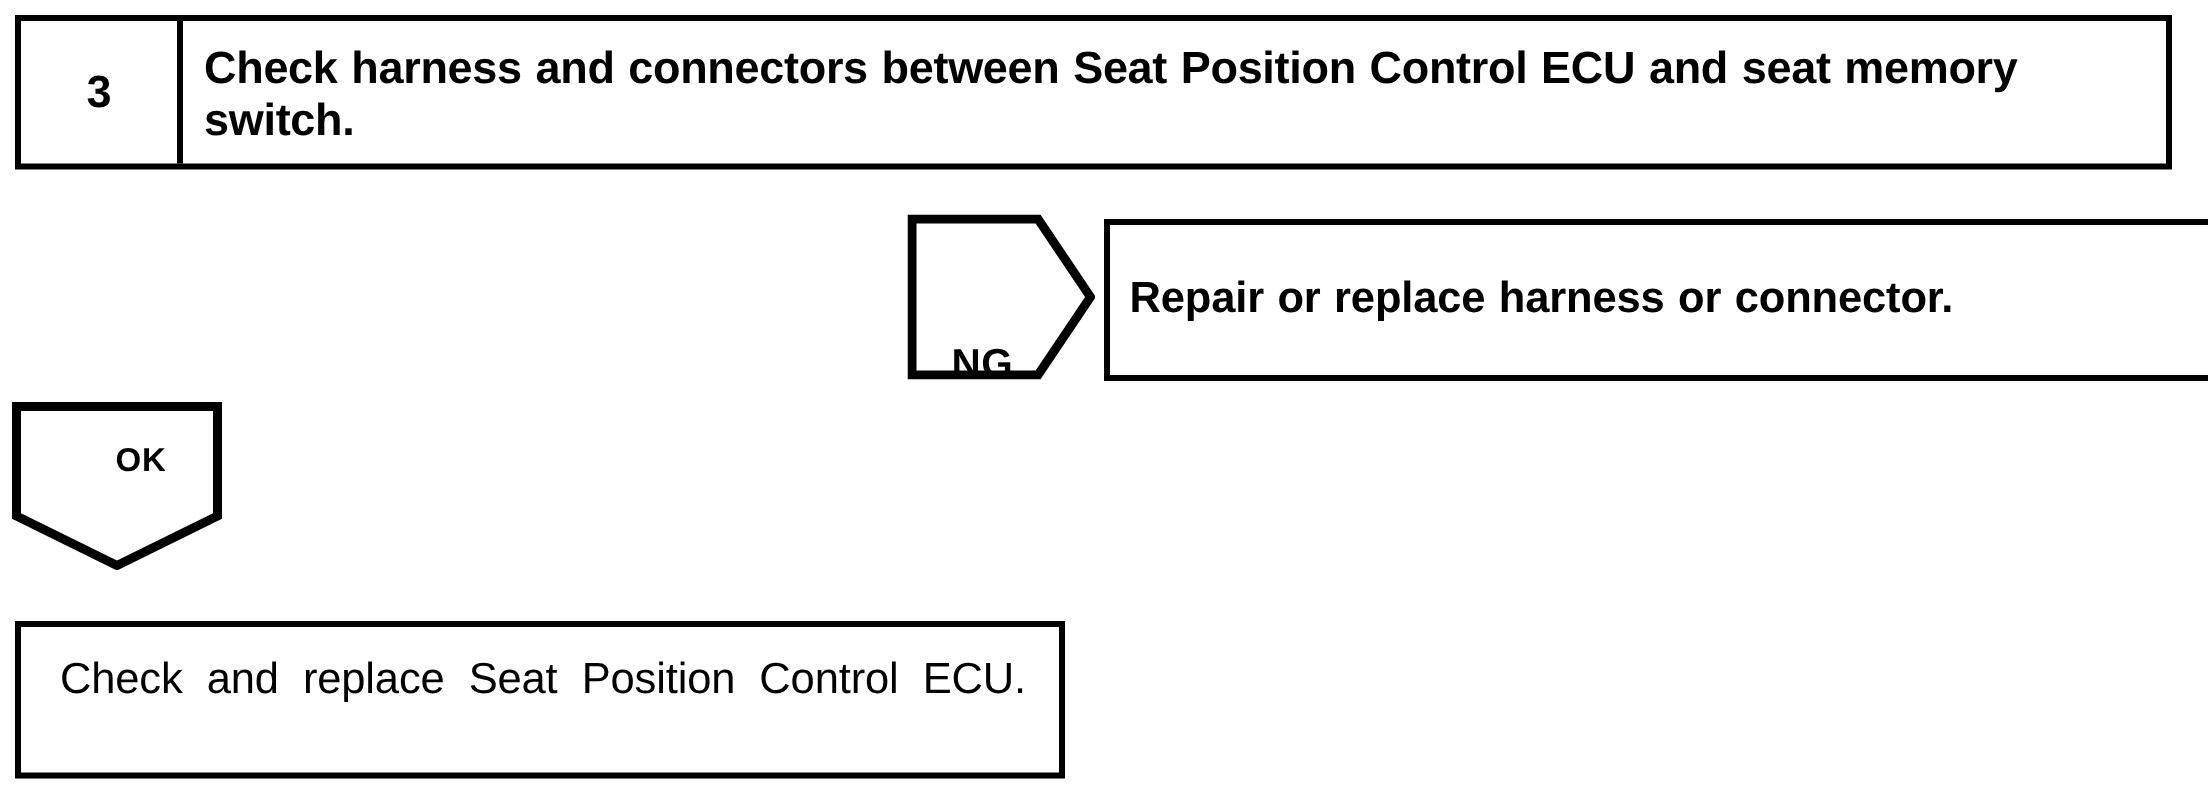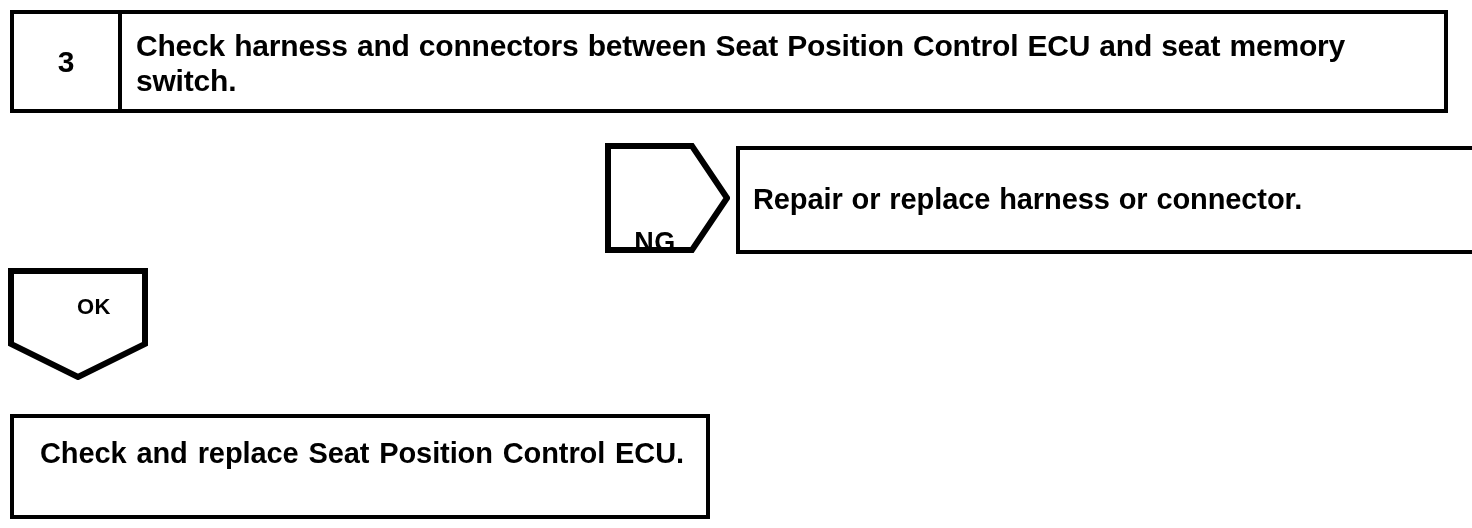--- a/index.html
+++ b/index.html
@@ -153,21 +153,21 @@
     top: 414px;
     width: 700px;
     height: 105px;
     border: 4px solid #000000;
     box-sizing: border-box;
     background: #ffffff;
     padding: 18px 22px 0 26px;
   }
   .final-text {
     font-size: 29px;
-    font-weight: bold;
+    font-weight: normal;
     color: #000000;
     line-height: 1.18;
     letter-spacing: -0.1px;
     text-align: justify;
     text-align-last: left;
   }
   .final-text::after {
     content: "";
     display: inline-block;
     width: 100%;

